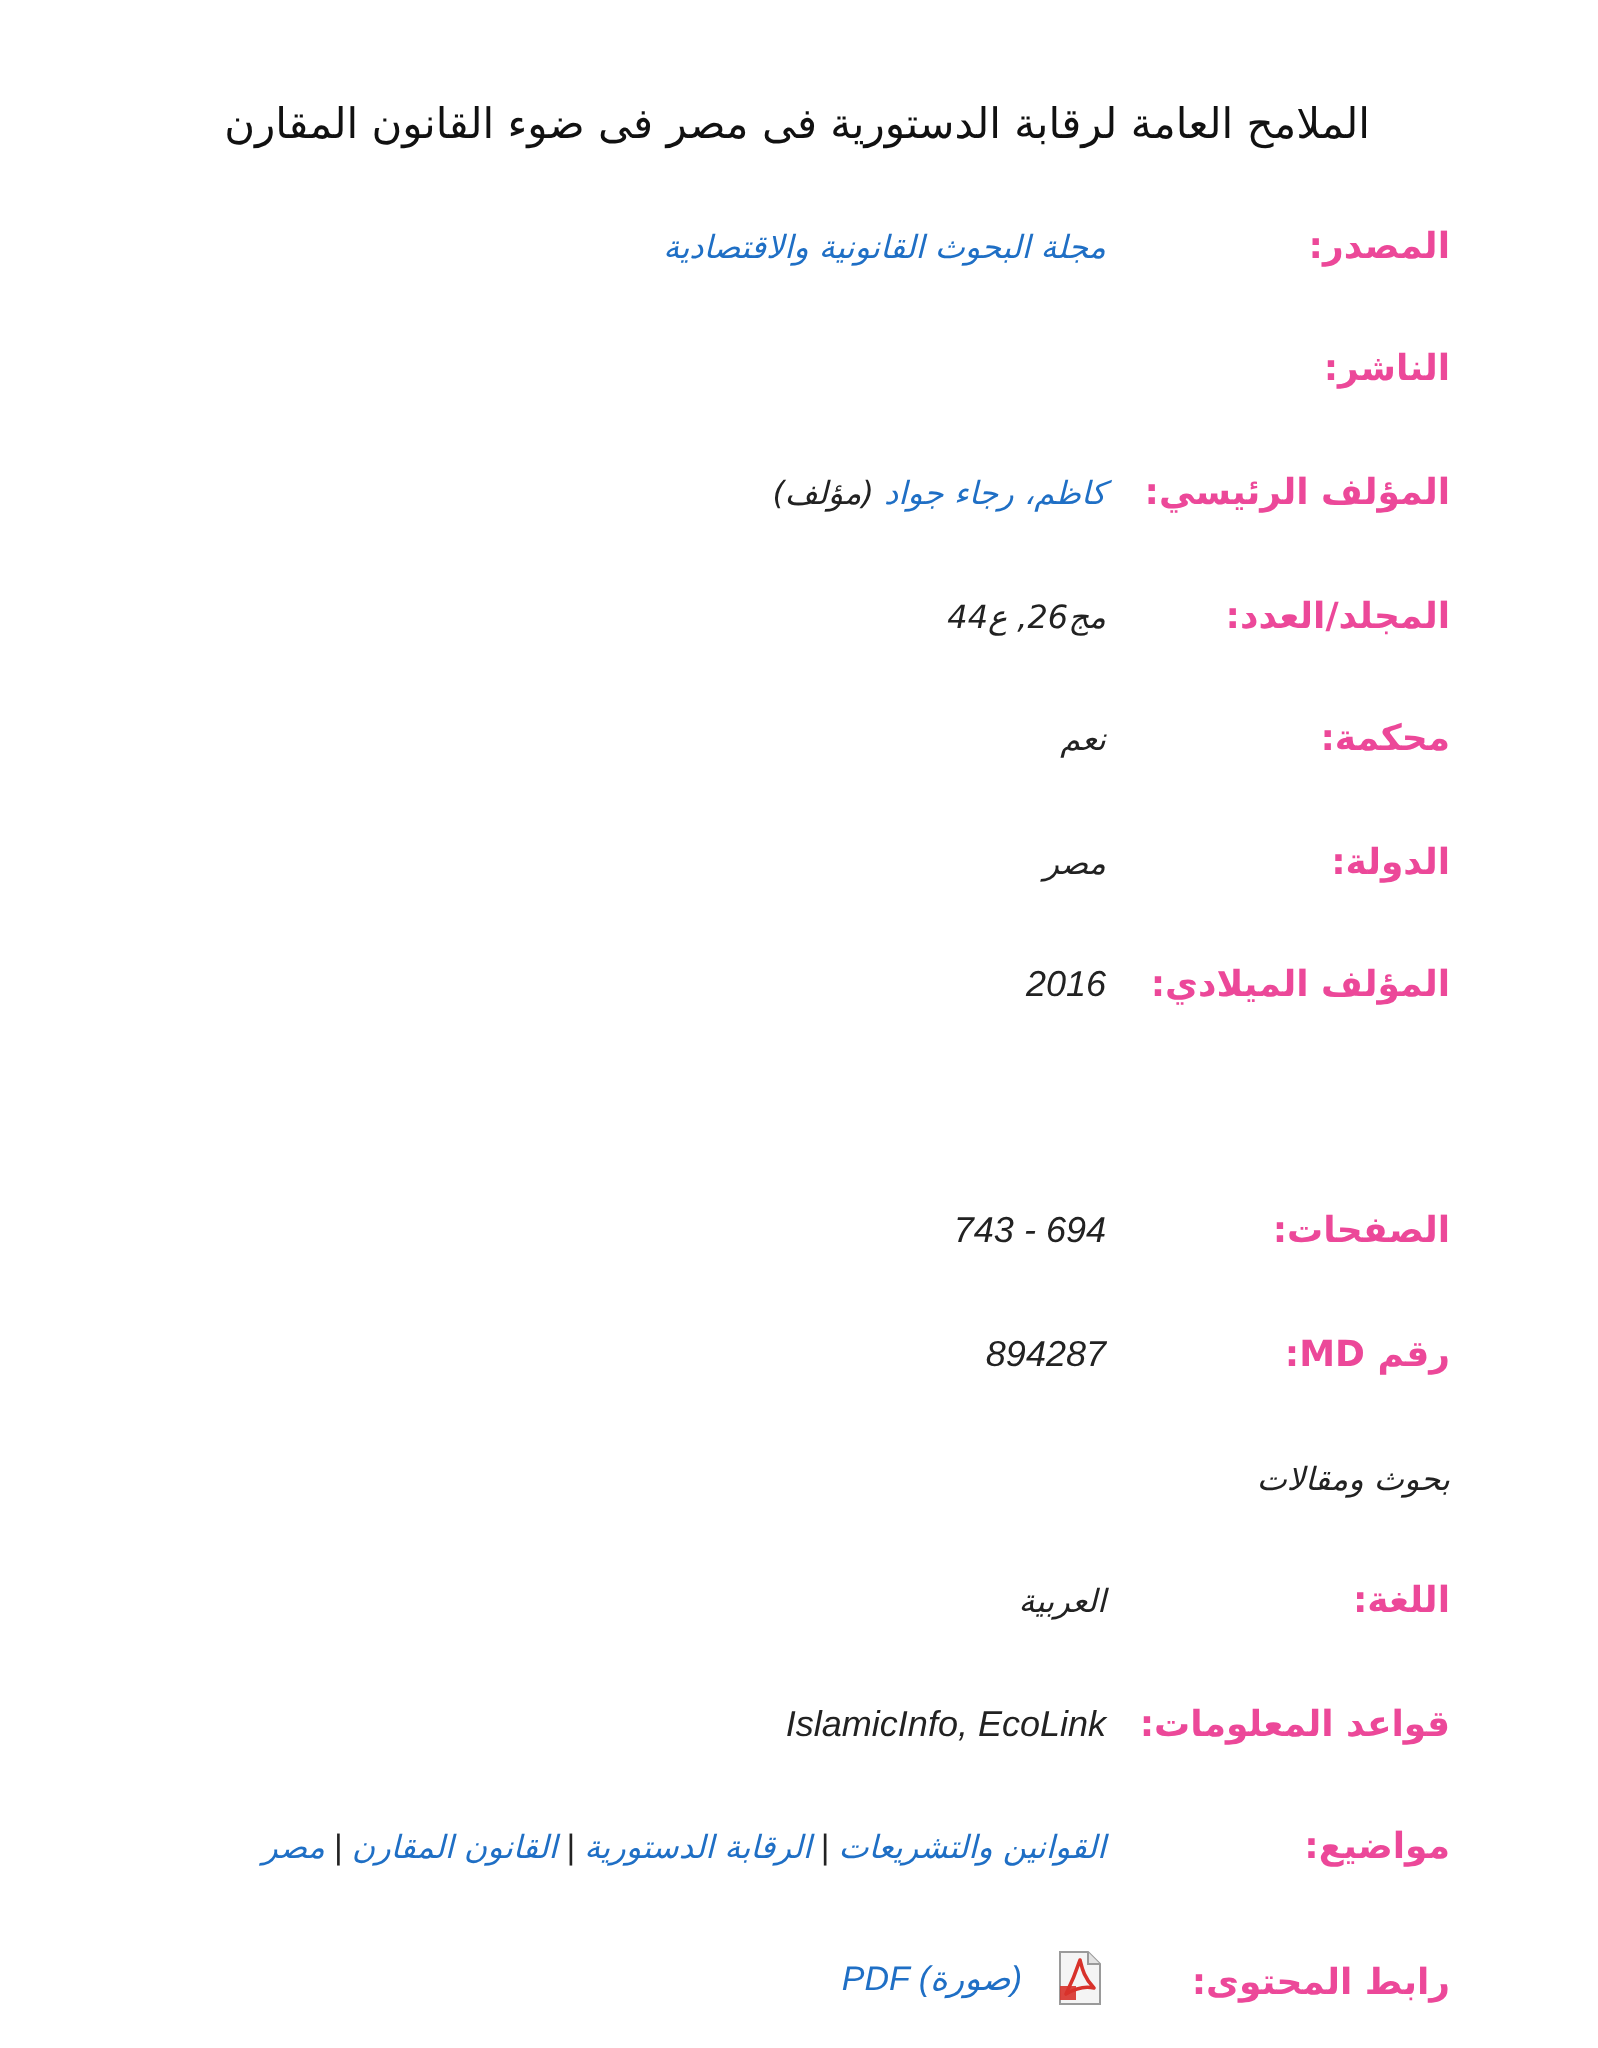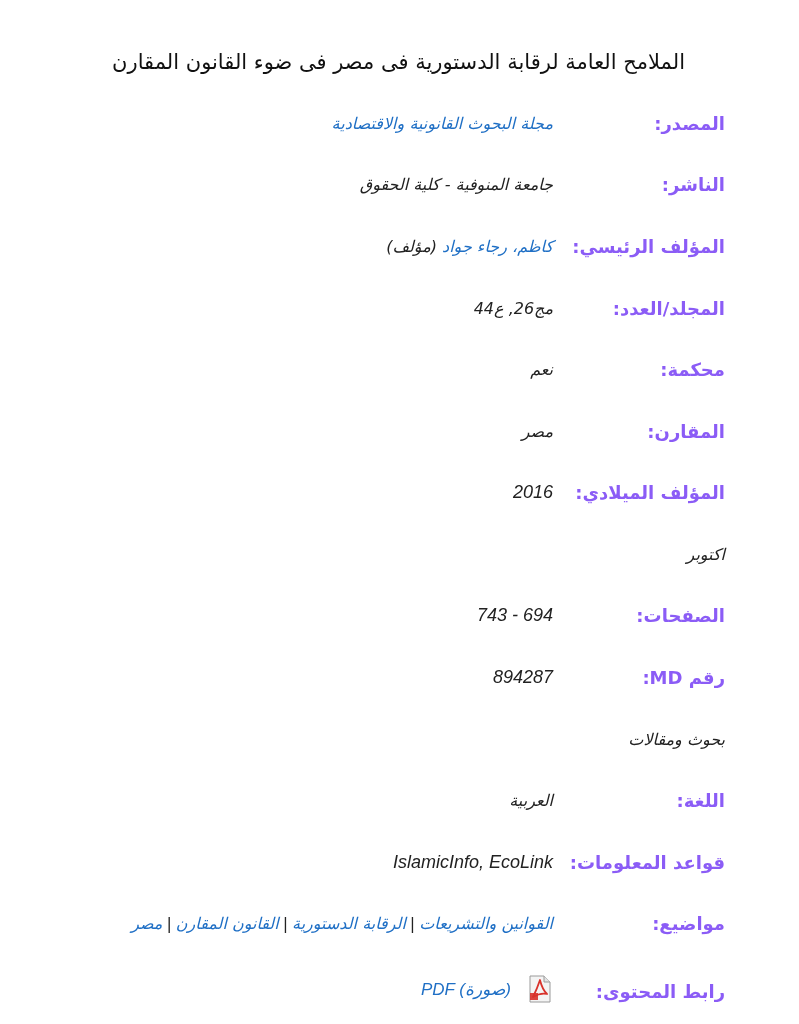--- a/index.html
+++ b/index.html
@@ -44,21 +44,21 @@
       flex-direction: row;
       align-items: center;
       direction: rtl;
     }
     .label {
       width: 172px;
       flex: 0 0 172px;
       text-align: right;
       font-size: 18px;
       font-weight: bold;
-      color: #8b5cf6;
+      color: #ec4899;
       white-space: nowrap;
     }
     .value {
       flex: 1 1 auto;
       text-align: right;
       font-size: 16px;
       color: #222;
       white-space: nowrap;
       font-style: italic;
     }
@@ -102,21 +102,20 @@
 
   <div class="title">الملامح العامة لرقابة الدستورية فى مصر فى ضوء القانون المقارن</div>
 
   <div class="row" style="top:105px;">
     <div class="label">المصدر:</div>
     <div class="value"><a class="link">مجلة البحوث القانونية والاقتصادية</a></div>
   </div>
 
   <div class="row" style="top:166px;">
     <div class="label">الناشر:</div>
-    <div class="value">جامعة المنوفية - كلية الحقوق</div>
   </div>
 
   <div class="row" style="top:228px;">
     <div class="label">المؤلف الرئيسي:</div>
     <div class="value">
       <a class="link">كاظم، رجاء جواد</a>
       <span>(مؤلف)</span>
     </div>
   </div>
 
@@ -124,31 +123,30 @@
     <div class="label">المجلد/العدد:</div>
     <div class="value">مج26, ع44</div>
   </div>
 
   <div class="row" style="top:351px;">
     <div class="label">محكمة:</div>
     <div class="value">نعم</div>
   </div>
 
   <div class="row" style="top:413px;">
-    <div class="label">المقارن:</div>
+    <div class="label">الدولة:</div>
     <div class="value">مصر</div>
   </div>
 
   <div class="row" style="top:474px;">
     <div class="label">المؤلف الميلادي:</div>
     <div class="value latin">2016</div>
   </div>
 
   <div class="row" style="top:536px;">
-    <div class="value">اكتوبر</div>
   </div>
 
   <div class="row" style="top:597px;">
     <div class="label">الصفحات:</div>
     <div class="value latin">694 - 743</div>
   </div>
 
   <div class="row" style="top:659px;">
     <div class="label">رقم MD:</div>
     <div class="value latin">894287</div>

